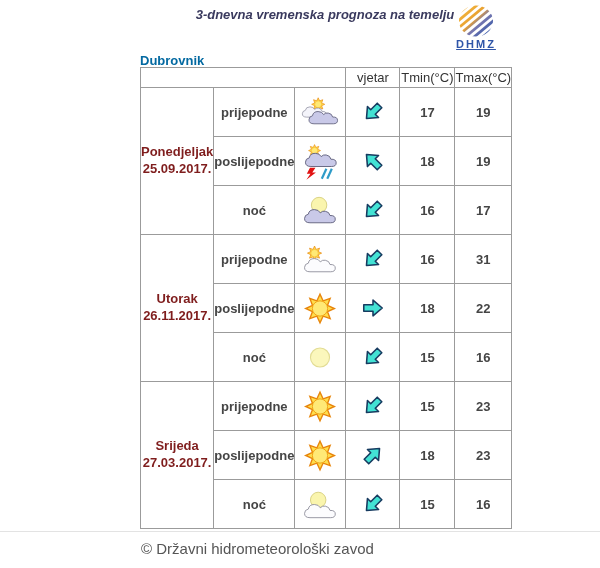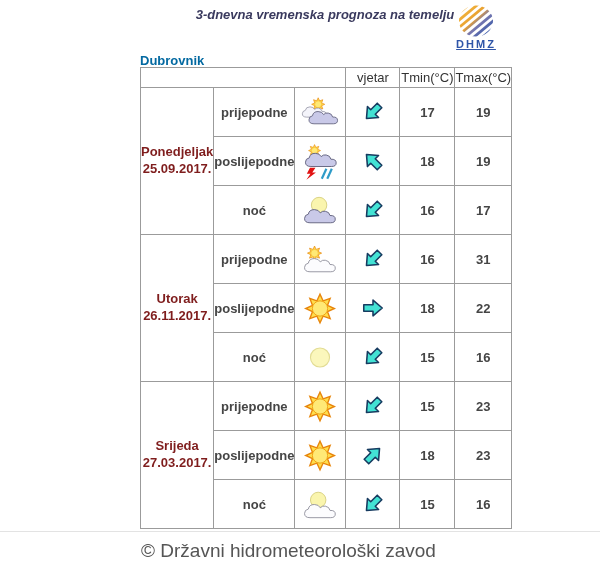--- a/index.html
+++ b/index.html
@@ -18,21 +18,21 @@
   .forecast tbody td{height:48px;}
   td.day-cell{line-height:1.3;color:#7f1d1d;}
   .wicon{display:inline-block;vertical-align:middle;line-height:0;}
   .warrow{display:inline-block;vertical-align:middle;line-height:0;}
   .warrow svg{display:block;}
   .dir-E svg{transform:rotate(0deg);}
   .dir-NE svg{transform:rotate(-45deg);}
   .dir-SW svg{transform:rotate(135deg);}
   .dir-NW svg{transform:rotate(-135deg);}
   .divider{position:absolute;left:0;top:531px;width:600px;border-top:1px solid #e3e3e3;}
-  .footer{position:absolute;left:141px;top:540px;font-size:19px;color:#555;}
+  .footer{position:absolute;left:141px;top:540px;font-size:15px;color:#555;}
 </style>
 </head>
 <body>
 
 <div class="page">
 
   <div class="title">
     <div>3-dnevna vremenska prognoza na temelju</div>
   </div>
 

